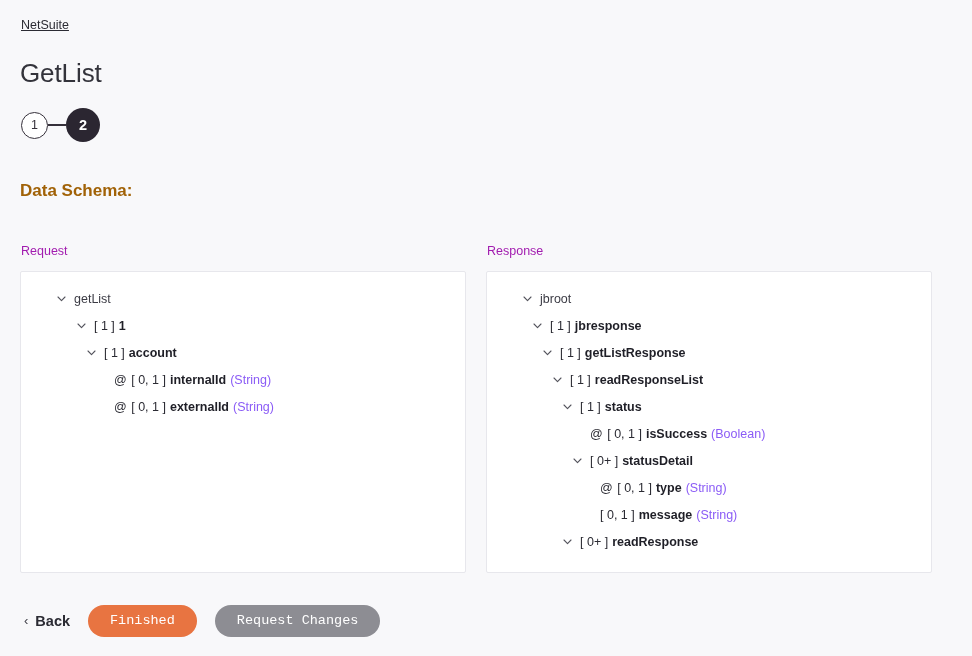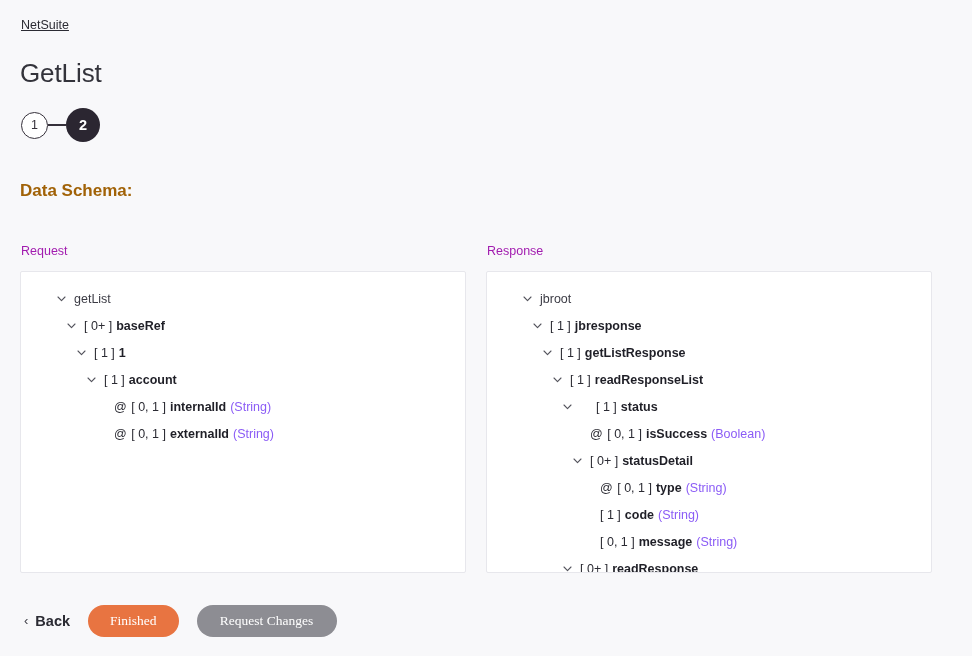--- a/index.html
+++ b/index.html
@@ -186,21 +186,21 @@
     line-height: 1;
     position: relative;
     top: -1px;
   }
   .pill {
     border: none;
     border-radius: 16px;
     height: 32px;
     color: #ffffff;
     font-size: 13.5px;
-    font-family: Liberation Serif, serif;
+    font-family: Liberation Mono, monospace;
     cursor: pointer;
     padding: 0 22px;
     line-height: 32px;
     white-space: nowrap;
     text-align: center;
   }
   .pill.primary { background: #e87441; margin-right: 18px; min-width: 90px; }
   .pill.secondary { background: #8d8d93; min-width: 140px; }
 </style>
 </head>
@@ -224,28 +224,20 @@
     <div class="col-label">Request</div>
     <div class="tree-panel" id="request-tree">
         <div class="tree-row" style="padding-left: 26px;">
           <span class="twisty">
             <svg width="9" height="6" viewBox="0 0 9 6" fill="none" aria-hidden="true">
               <path d="M1 1L4.5 4.6L8 1" stroke="#55555e" stroke-width="1.1" stroke-linecap="round" stroke-linejoin="round"></path>
             </svg>
           </span>
           <span><span class="node-name plain">getList</span></span>
         </div>
-        <div class="tree-row" style="padding-left: 36px;">
-          <span class="twisty">
-            <svg width="9" height="6" viewBox="0 0 9 6" fill="none" aria-hidden="true">
-              <path d="M1 1L4.5 4.6L8 1" stroke="#55555e" stroke-width="1.1" stroke-linecap="round" stroke-linejoin="round"></path>
-            </svg>
-          </span>
-          <span><span class="card-text">[ 0+ ]</span><span class="sp"></span><span class="node-name">baseRef</span></span>
-        </div>
         <div class="tree-row" style="padding-left: 46px;">
           <span class="twisty">
             <svg width="9" height="6" viewBox="0 0 9 6" fill="none" aria-hidden="true">
               <path d="M1 1L4.5 4.6L8 1" stroke="#55555e" stroke-width="1.1" stroke-linecap="round" stroke-linejoin="round"></path>
             </svg>
           </span>
           <span><span class="card-text">[ 1 ]</span><span class="sp"></span><span class="node-name">1</span></span>
         </div>
         <div class="tree-row" style="padding-left: 56px;">
           <span class="twisty">
@@ -294,21 +286,21 @@
           <span><span class="card-text">[ 1 ]</span><span class="sp"></span><span class="node-name">getListResponse</span></span>
         </div>
         <div class="tree-row" style="padding-left: 56px;">
           <span class="twisty">
             <svg width="9" height="6" viewBox="0 0 9 6" fill="none" aria-hidden="true">
               <path d="M1 1L4.5 4.6L8 1" stroke="#55555e" stroke-width="1.1" stroke-linecap="round" stroke-linejoin="round"></path>
             </svg>
           </span>
           <span><span class="card-text">[ 1 ]</span><span class="sp"></span><span class="node-name">readResponseList</span></span>
         </div>
-        <div class="tree-row" style="padding-left: 66px; gap: 16px;">
+        <div class="tree-row" style="padding-left: 66px;">
           <span class="twisty">
             <svg width="9" height="6" viewBox="0 0 9 6" fill="none" aria-hidden="true">
               <path d="M1 1L4.5 4.6L8 1" stroke="#55555e" stroke-width="1.1" stroke-linecap="round" stroke-linejoin="round"></path>
             </svg>
           </span>
           <span><span class="card-text">[ 1 ]</span><span class="sp"></span><span class="node-name">status</span></span>
         </div>
         <div class="tree-row" style="padding-left: 76px;">
           <span class="twisty empty"></span>
           <span><span class="at-sign">@</span> <span class="card-text">[ 0, 1 ]</span><span class="sp"></span><span class="node-name">isSuccess</span><span class="node-type">(Boolean)</span></span>
@@ -317,24 +309,20 @@
           <span class="twisty">
             <svg width="9" height="6" viewBox="0 0 9 6" fill="none" aria-hidden="true">
               <path d="M1 1L4.5 4.6L8 1" stroke="#55555e" stroke-width="1.1" stroke-linecap="round" stroke-linejoin="round"></path>
             </svg>
           </span>
           <span><span class="card-text">[ 0+ ]</span><span class="sp"></span><span class="node-name">statusDetail</span></span>
         </div>
         <div class="tree-row" style="padding-left: 86px; align-items: flex-end;">
           <span class="twisty empty"></span>
           <span><span class="at-sign">@</span> <span class="card-text">[ 0, 1 ]</span><span class="sp"></span><span class="node-name">type</span><span class="node-type">(String)</span></span>
-        </div>
-        <div class="tree-row" style="padding-left: 86px;">
-          <span class="twisty empty"></span>
-          <span><span class="card-text">[ 1 ]</span><span class="sp"></span><span class="node-name">code</span><span class="node-type">(String)</span></span>
         </div>
         <div class="tree-row" style="padding-left: 86px;">
           <span class="twisty empty"></span>
           <span><span class="card-text">[ 0, 1 ]</span><span class="sp"></span><span class="node-name">message</span><span class="node-type">(String)</span></span>
         </div>
         <div class="tree-row" style="padding-left: 66px;">
           <span class="twisty">
             <svg width="9" height="6" viewBox="0 0 9 6" fill="none" aria-hidden="true">
               <path d="M1 1L4.5 4.6L8 1" stroke="#55555e" stroke-width="1.1" stroke-linecap="round" stroke-linejoin="round"></path>
             </svg>

